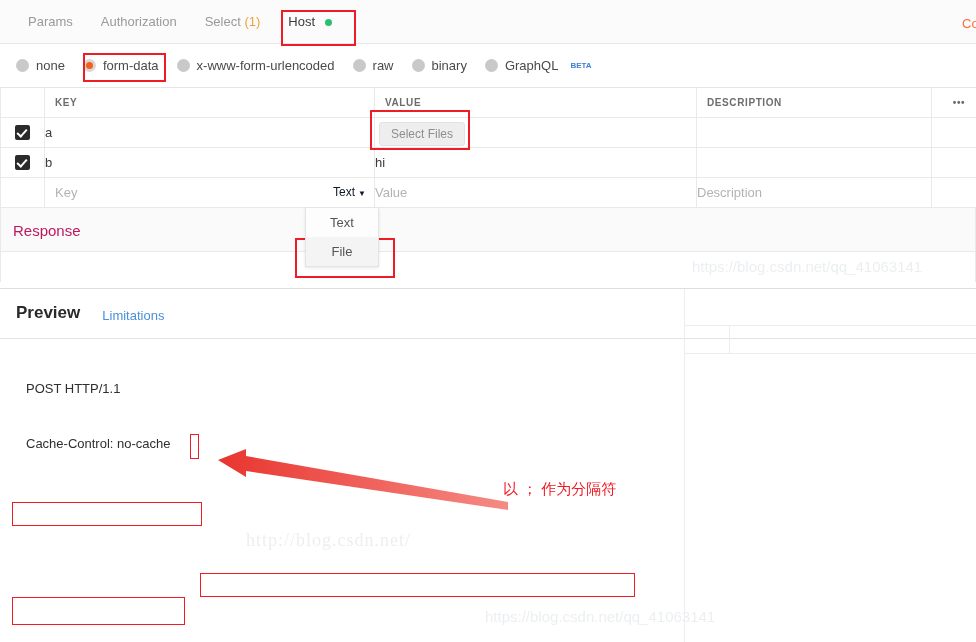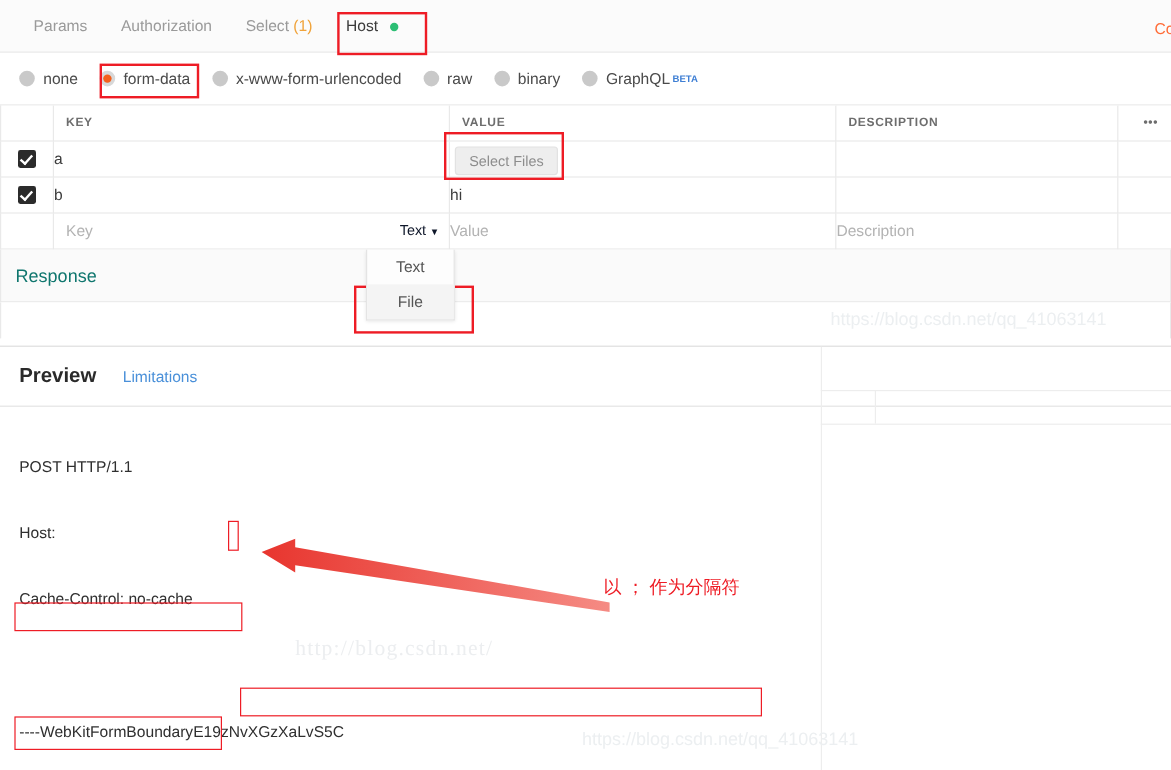--- a/index.html
+++ b/index.html
@@ -100,21 +100,21 @@
     width: 7px; height: 7px;
     border-radius: 50%;
     background: #f4601c;
   }
   .radio-label { font-size: 13px; color: #4a4a4a; }
   .beta {
     font-size: 8px;
     color: #3f7fd4;
     font-weight: bold;
     vertical-align: super;
-    margin-left: 2px;
+    margin-left: 12px;
   }
 
   
   .kv-table {
     position: absolute;
     left: 0; top: 88px;
     width: 976px;
     border-collapse: collapse;
     table-layout: fixed;
   }
@@ -204,21 +204,21 @@
     background: #fafafa;
     border-bottom: 1px solid #e9e9e9;
     border-left: 1px solid #e9e9e9;
     border-right: 1px solid #e9e9e9;
     box-sizing: border-box;
   }
   .response-label {
     position: absolute;
     left: 12px; top: 14px;
     font-size: 15px;
-    color: #0f766e;
+    color: #be185d;
   }
   .below-strip {
     position: absolute;
     left: 0; top: 252px;
     width: 976px; height: 30px;
     background: #ffffff;
     border-left: 1px solid #e9e9e9;
     border-right: 1px solid #e9e9e9;
     box-sizing: border-box;
   }
@@ -248,21 +248,21 @@
   .panel-divider {
     position: absolute;
     left: 0; top: 288px;
     width: 976px; height: 1px;
     background: #dedede;
   }
   .preview-tabs {
     position: absolute;
     left: 16px; top: 303px;
     display: flex;
-    align-items: center;
+    align-items: flex-end;
   }
   .preview-title {
     font-size: 17px;
     font-weight: bold;
     color: #2a2a2a;
     margin-right: 22px;
   }
   .limitations-link {
     font-size: 13px;
     color: #4a90d9;
@@ -291,21 +291,21 @@
   .prebody {
     position: absolute;
     left: 16px; top: 343px;
     width: 940px;
     font-family: "Liberation Sans", sans-serif;
     font-size: 13px;
     color: #2f2f2f;
     line-height: 18.4px;
     white-space: pre;
   }
-  .prebody div { height: 18.4px; }
+  .prebody div { height: 18.4px; margin-left: 10px; }
 
   
   .redbox {
     position: absolute;
     border: 2px solid #ee1c25;
     box-sizing: border-box;
     pointer-events: none;
   }
   .redbox.thin { border-width: 1px; }
 
@@ -451,24 +451,22 @@
 </div>
 <div class="preview-underline"></div>
 
 <div class="guide-v" style="left:684px; top:289px; height:353px;"></div>
 <div class="guide-h" style="left:684px; top:325px; width:292px;"></div>
 <div class="guide-v" style="left:729px; top:325px; height:28px;"></div>
 <div class="guide-h" style="left:684px; top:353px; width:292px;"></div>
 
 <div class="prebody">
   <div>POST HTTP/1.1</div>
-  <div>Host:</div>
   <div>Cache-Control: no-cache</div>
   <div></div>
-  <div>----WebKitFormBoundaryE19zNvXGzXaLvS5C</div>
   
   
   
   
   
   
   
   
   
   

